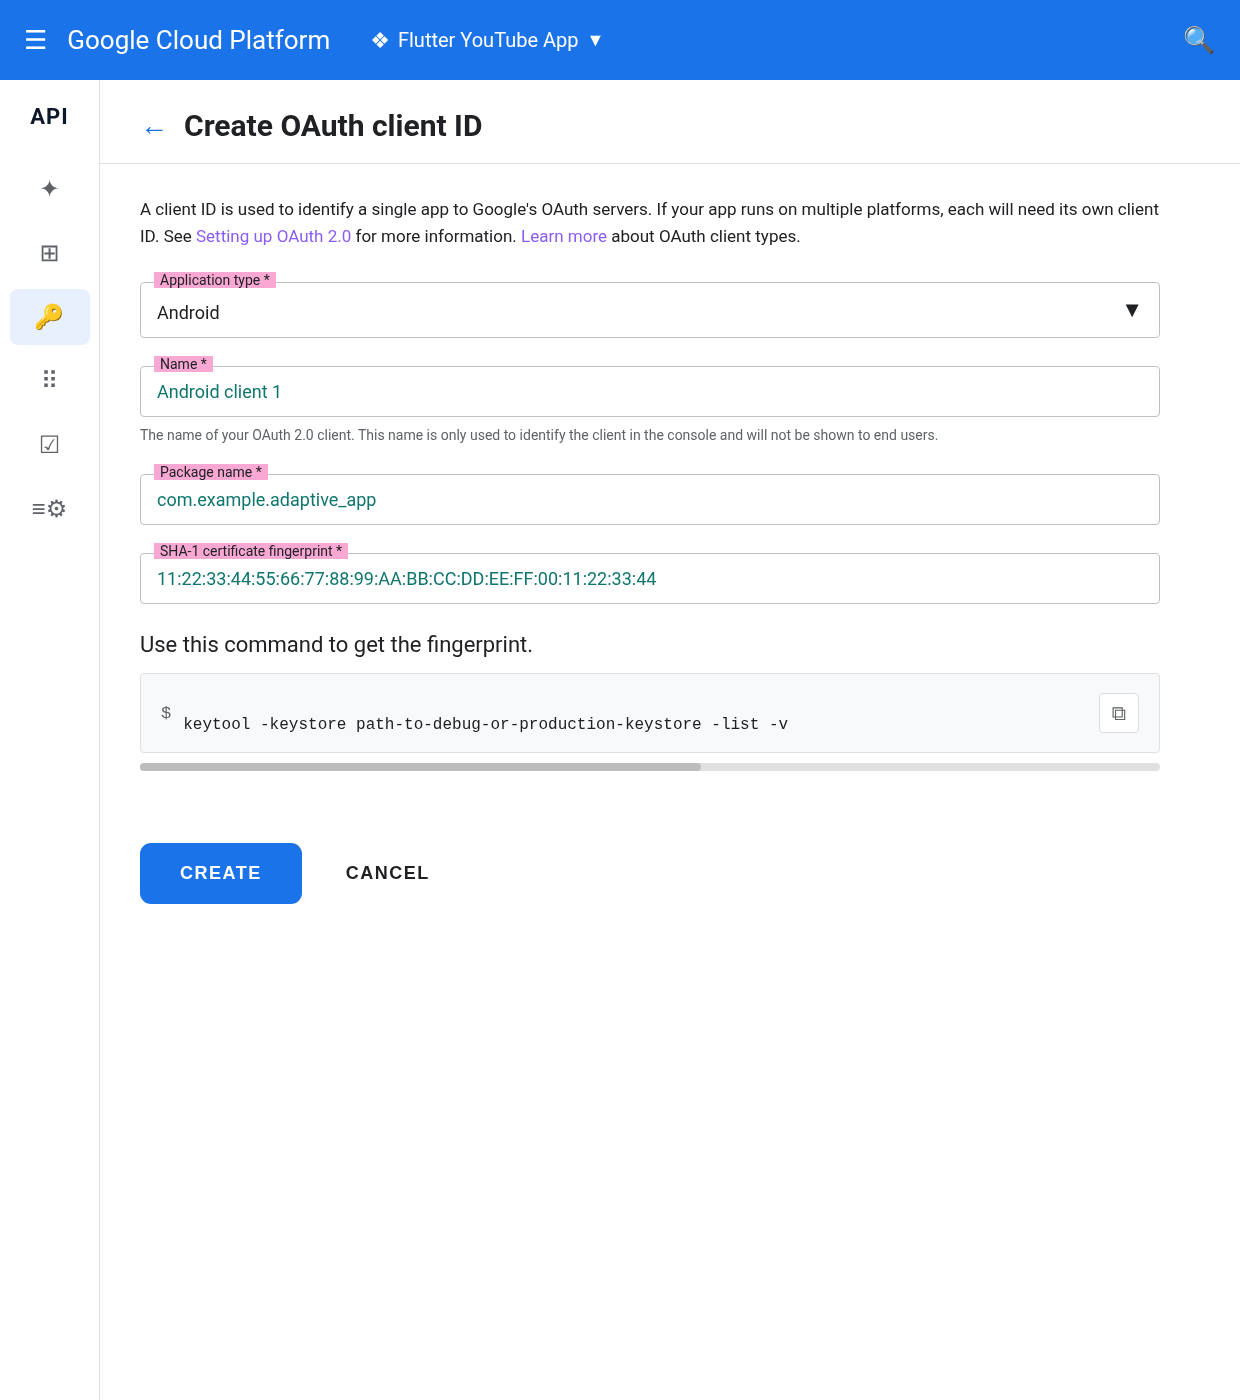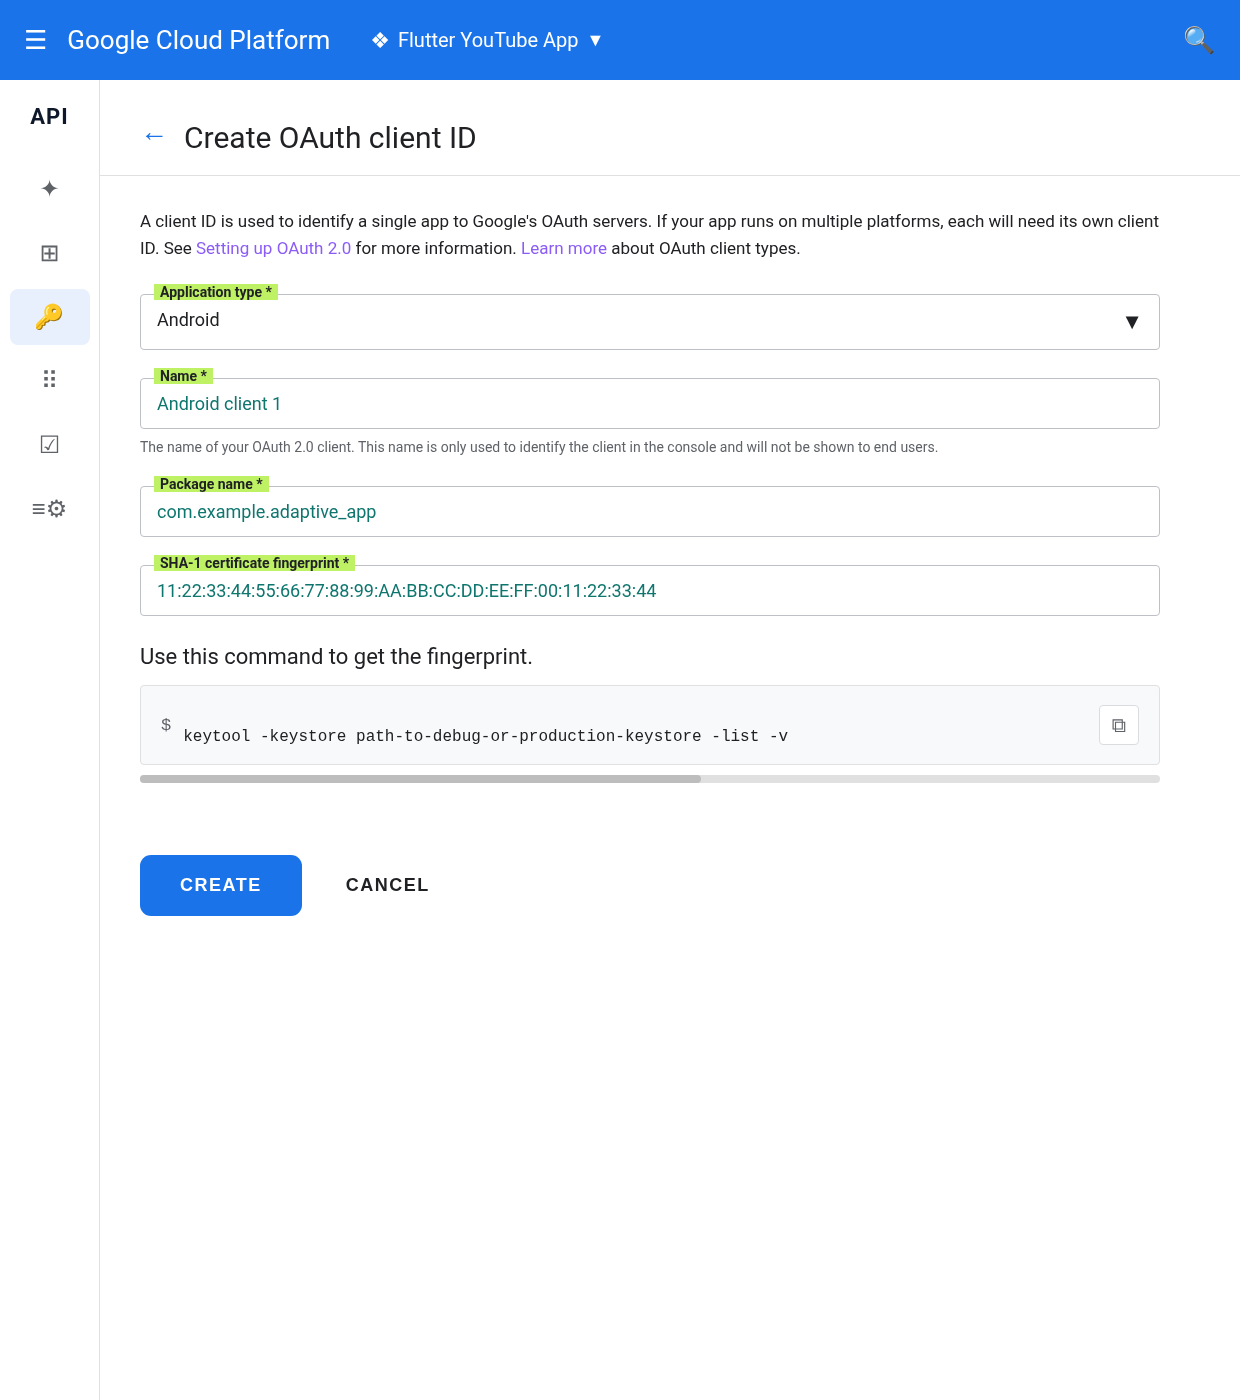--- a/index.html
+++ b/index.html
@@ -87,23 +87,22 @@
       border-bottom: 1px solid #e0e0e0;
     }
     .back-arrow {
       color: #1a73e8;
       font-size: 28px;
       cursor: pointer;
       line-height: 1;
     }
     .page-title {
       font-size: 30px;
-      font-weight: 400;
-      color: #202124;
-      margin-top: 12px;
+      font-weight: 700;
+      color: #202124;
     }
 
     
     .form-area {
       padding: 32px 40px 40px 40px;
       max-width: 1100px;
     }
 
     .description-text {
       font-size: 17px;
@@ -117,38 +116,38 @@
     }
 
     
     .field-group {
       margin-bottom: 28px;
       position: relative;
     }
     .field-label {
       font-size: 14px;
       color: #202124;
-      font-weight: 700;
-      background: #bef264;
+      font-weight: 400;
+      background: #f9a8d4;
       padding: 0 6px;
       position: absolute;
       top: -10px;
       left: 14px;
       z-index: 1;
     }
     .field-input-wrapper {
       border: 1.5px solid #bdc1c6;
       border-radius: 4px;
       padding: 14px 16px;
       background: #fff;
       position: relative;
     }
     .field-select {
       display: flex;
-      align-items: flex-start;
+      align-items: flex-end;
       justify-content: space-between;
       font-size: 18px;
       color: #202124;
       cursor: pointer;
     }
     .field-select-chevron { font-size: 22px; color: #202124; }
     .field-input {
       width: 100%;
       border: none;
       outline: none;

